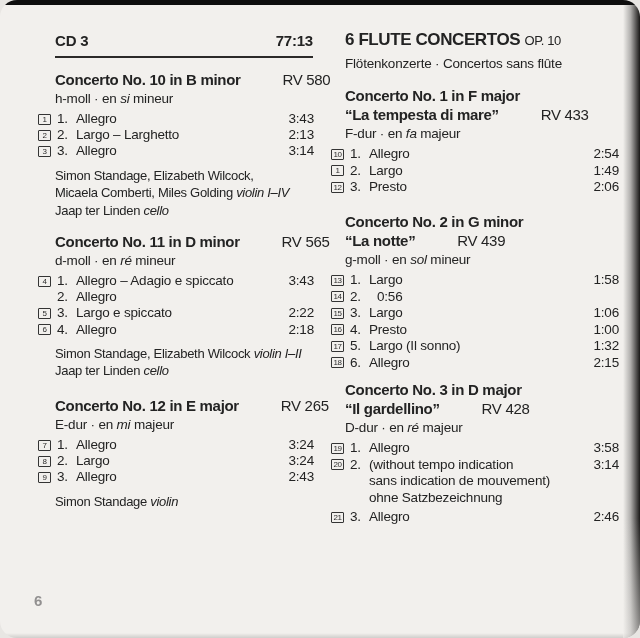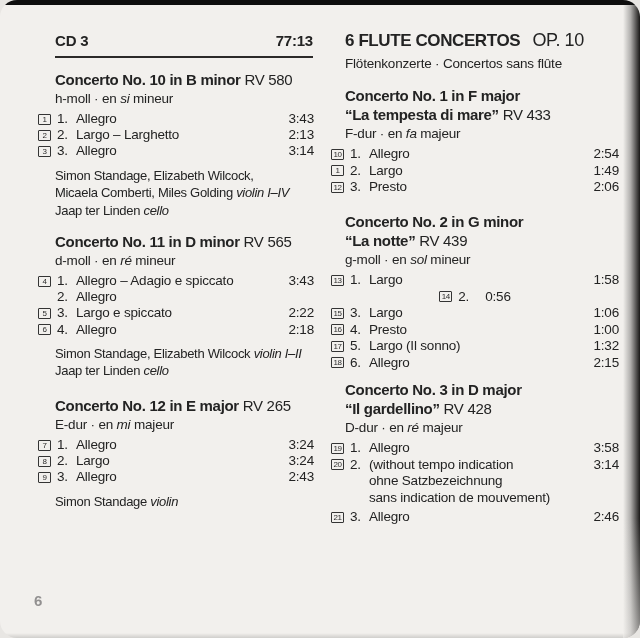--- a/index.html
+++ b/index.html
@@ -34,39 +34,39 @@
     position:absolute; top:32px; left:17px; right:1px;
     display:flex; justify-content:space-between;
     font-weight:bold; font-size:15px; line-height:18px;
   }
   .rule{ position:absolute; top:56px; left:17px; right:1px; height:2px; background:#2b2a29; }
 
   .sec{ position:absolute; left:0; right:0; white-space:nowrap; }
   .sec .head{ padding-left:17px; }
   .col-right .sec .head{ padding-left:14px; }
   h3.ctitle{ font-size:15px; font-weight:bold; line-height:19px; letter-spacing:-0.3px; }
-  .rv{ font-weight:normal; }
+  .rv{ font-weight:normal;margin-left:38px; }
   .sub{ font-size:13.5px; line-height:18px; margin-top:1px; }
   .tracks{ margin-top:3px; }
   .trow{ display:flex; align-items:flex-start; line-height:16.2px; font-size:13.5px; }
-  .col-right .trow{ line-height:16.5px;justify-content:center; }
+  .col-right .trow{ line-height:16.5px; }
   .box{
     flex:none; width:13px; height:11px; margin:2.5px 6px 0 0;
     border:1px solid #343434; border-radius:1px;
     font-size:8px; line-height:9px; text-align:center; color:#2c2c2c;
     letter-spacing:-0.5px;
   }
   .box:empty{ border-color:transparent; }
   .num{ flex:none; width:19px; }
   .ttl{ flex:1 1 auto; }
   .time{ flex:none; margin-left:8px; }
   .performers{ margin-top:7px; padding-left:17px; font-size:13px; line-height:17.5px; letter-spacing:-0.3px; }
   .rhead{ position:absolute; top:30px; left:14px; right:0; white-space:nowrap; }
   .rhead .big{ font-weight:bold; font-size:17px; letter-spacing:-0.4px; line-height:20px; }
-  .rhead .op{ font-weight:normal; font-size:18px;margin-left:8px; }
+  .rhead .op{ font-weight:normal; font-size:13px; }
   .rhead .rsub{ font-size:13.5px; line-height:19px; margin-top:3px; }
   .page-number{
     position:absolute; left:34px; top:592px;
     font-size:15px; font-weight:bold; color:#929090; letter-spacing:0;
   }
   i{ font-style:italic; }
 </style>
 </head>
 <body>
 
@@ -274,27 +274,27 @@
           </div>
         <div class="trow">
             <span class="box">20</span>
             <span class="num">2.</span>
             <span class="ttl">(without tempo indication</span>
             <span class="time">3:14</span>
           </div>
         <div class="trow">
             <span class="box"></span>
             <span class="num"></span>
-            <span class="ttl">ohne Satzbezeichnung</span>
+            <span class="ttl">sans indication de mouvement)</span>
             <span class="time"></span>
           </div>
         <div class="trow">
             <span class="box"></span>
             <span class="num"></span>
-            <span class="ttl">sans indication de mouvement)</span>
+            <span class="ttl">ohne Satzbezeichnung</span>
             <span class="time"></span>
           </div>
         <div class="trow" style="margin-top:3px">
             <span class="box">21</span>
             <span class="num">3.</span>
             <span class="ttl">Allegro</span>
             <span class="time">2:46</span>
           </div>
       </div>
     </section>

